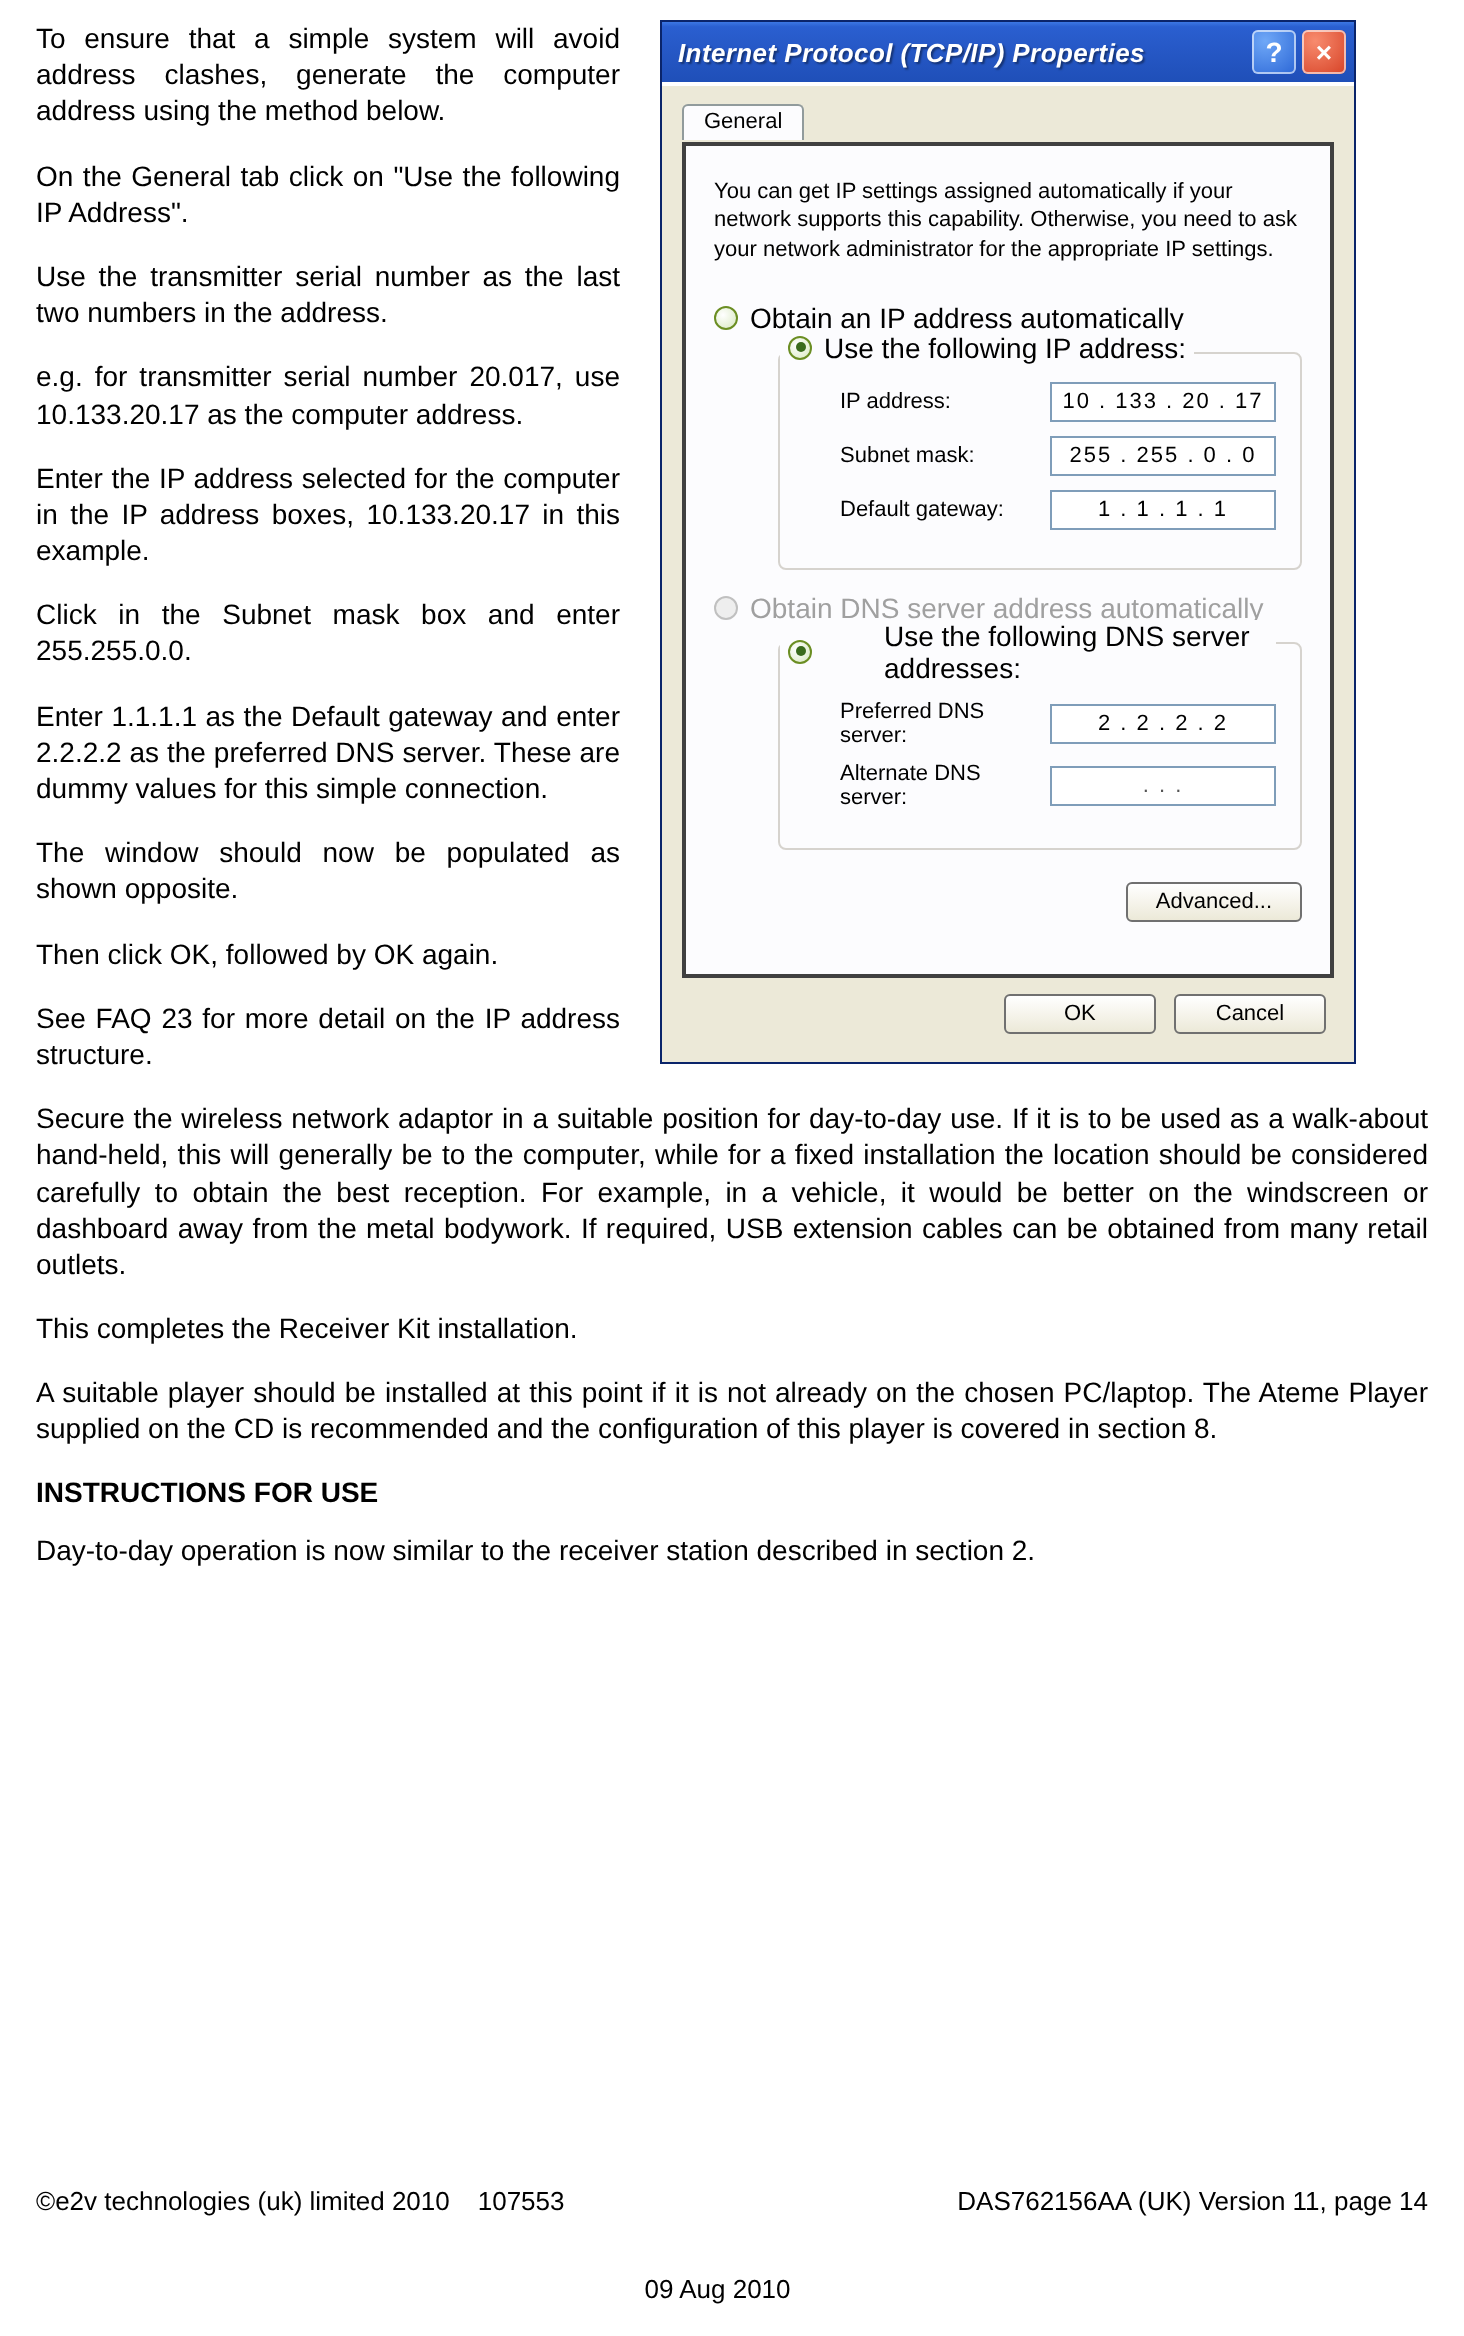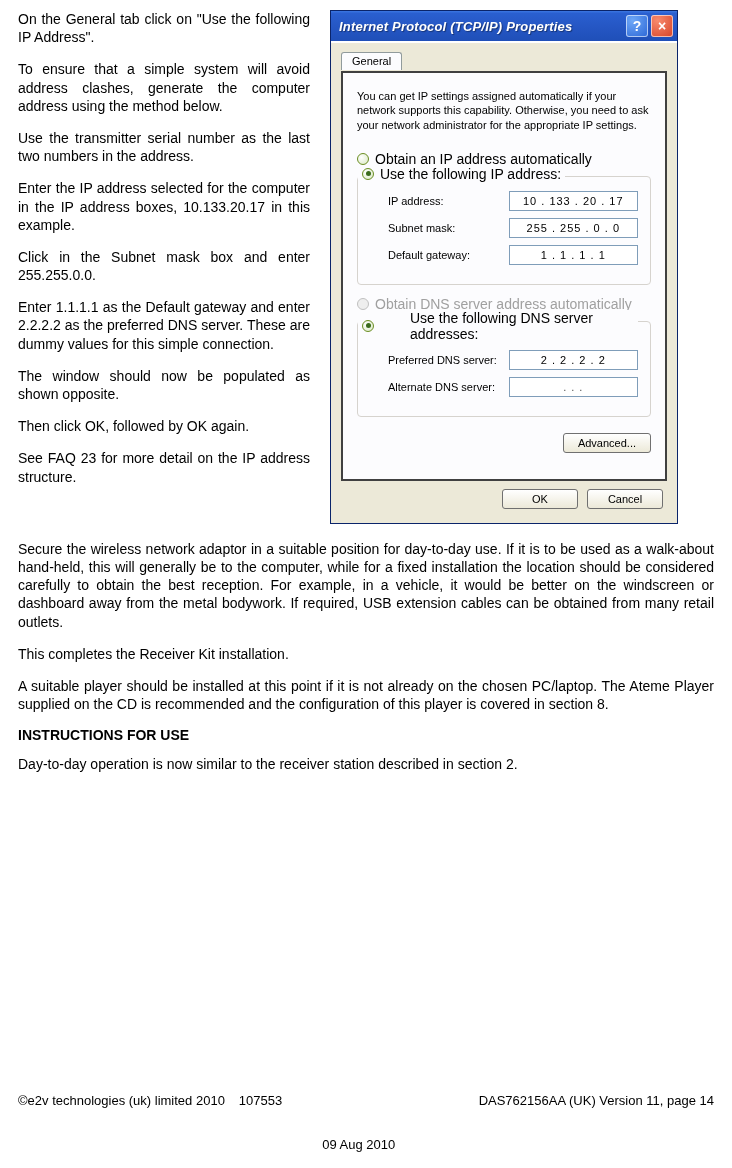--- a/index.html
+++ b/index.html
@@ -17,21 +17,21 @@
   .tbar-btn { width: 22px; height: 22px; border-radius: 3px; margin-left: 3px; display: flex; align-items: center; justify-content: center; color: #fff; font-weight: bold; font-size: 14px; box-shadow: inset 0 0 0 1px rgba(255,255,255,.6); }
   .tbar-help { background: radial-gradient(circle at 30% 25%, #6fa8f7, #2b66d6); }
   .tbar-close { background: radial-gradient(circle at 30% 25%, #f88b6e, #d64226); }
 
   .dialog-body { padding: 8px 10px 10px 10px; background: #ece9d8; border-top: 2px solid #fff; }
   .tabstrip { position: relative; height: 20px; }
   .tab { position: relative; display: inline-block; background: #fcfcfe; border: 1px solid #919b9c; border-bottom: none; border-radius: 3px 3px 0 0; padding: 2px 10px 3px 10px; font-size: 11px; top: 1px; z-index: 2; }
   .tabpanel { background: #fcfcfe; border: 2px solid #404040; padding: 16px 14px 26px 14px; position: relative; }
   .intro { font-size: 11px; line-height: 1.3; margin-bottom: 18px; color: #000; }
 
-  .group { border: 1px solid #d6d3ce; border-radius: 4px; padding: 10px 12px 12px 12px; margin-bottom: 10px; }
+  .group { border: 1px solid #d6d3ce; border-radius: 4px; padding: 10px 12px 12px 12px; margin-bottom: 10px; margin-left: 32px; }
   .radio-row { display: flex; align-items: center; gap: 6px; margin-bottom: 8px; font-size: 14px; min-height: 18px; }
   .radio-row.disabled { color: #a0a0a0; }
   .radio { width: 12px; height: 12px; border-radius: 50%; border: 1px solid #6b8e23; background: radial-gradient(circle at 35% 35%, #fff, #d8e8c0); display: inline-flex; align-items: center; justify-content: center; flex-shrink: 0; }
   .radio.disabled { border-color: #c0c0c0; background: #eee; }
   .radio .dot { width: 5px; height: 5px; border-radius: 50%; background: #3a6b1c; }
 
   .field-row { display: flex; align-items: center; margin-bottom: 7px; padding-left: 18px; font-size: 11px; }
   .field-row .lbl { width: 140px; }
   .ipbox { width: 150px; height: 20px; border: 1px solid #7f9db9; background: #fff; display: flex; align-items: center; justify-content: center; font-size: 11px; font-family: Tahoma, sans-serif; letter-spacing: 1px; }
   .ipbox.empty { color: #555; }
@@ -117,23 +117,24 @@
       </div>
       <div class="dlg-buttons">
         <span class="btn">OK</span>
         <span class="btn">Cancel</span>
       </div>
     </div>
   </div>
 </div>
 
 <div class="doc-col">
+  <p>To ensure that a simple system will avoid address clashes, generate the computer address using the method below.</p>
   <p>On the General tab click on "Use the following IP Address".</p>
-  <p>To ensure that a simple system will avoid address clashes, generate the computer address using the method below.</p>
   <p>Use the transmitter serial number as the last two numbers in the address.</p>
+  <p>e.g. for transmitter serial number 20.017, use 10.133.20.17 as the computer address.</p>
   <p>Enter the IP address selected for the computer in the IP address boxes, 10.133.20.17 in this example.</p>
   <p>Click in the Subnet mask box and enter 255.255.0.0.</p>
   <p>Enter 1.1.1.1 as the Default gateway and enter 2.2.2.2 as the preferred DNS server. These are dummy values for this simple connection.</p>
   <p>The window should now be populated as shown opposite.</p>
   <p>Then click OK, followed by OK again.</p>
   <p>See FAQ 23 for more detail on the IP address structure.</p>
 </div>
 
 <p class="full-p">Secure the wireless network adaptor in a suitable position for day-to-day use. If it is to be used as a walk-about hand-held, this will generally be to the computer, while for a fixed installation the location should be considered carefully to obtain the best reception. For example, in a vehicle, it would be better on the windscreen or dashboard away from the metal bodywork. If required, USB extension cables can be obtained from many retail outlets.</p>
 <p class="full-p">This completes the Receiver Kit installation.</p>

